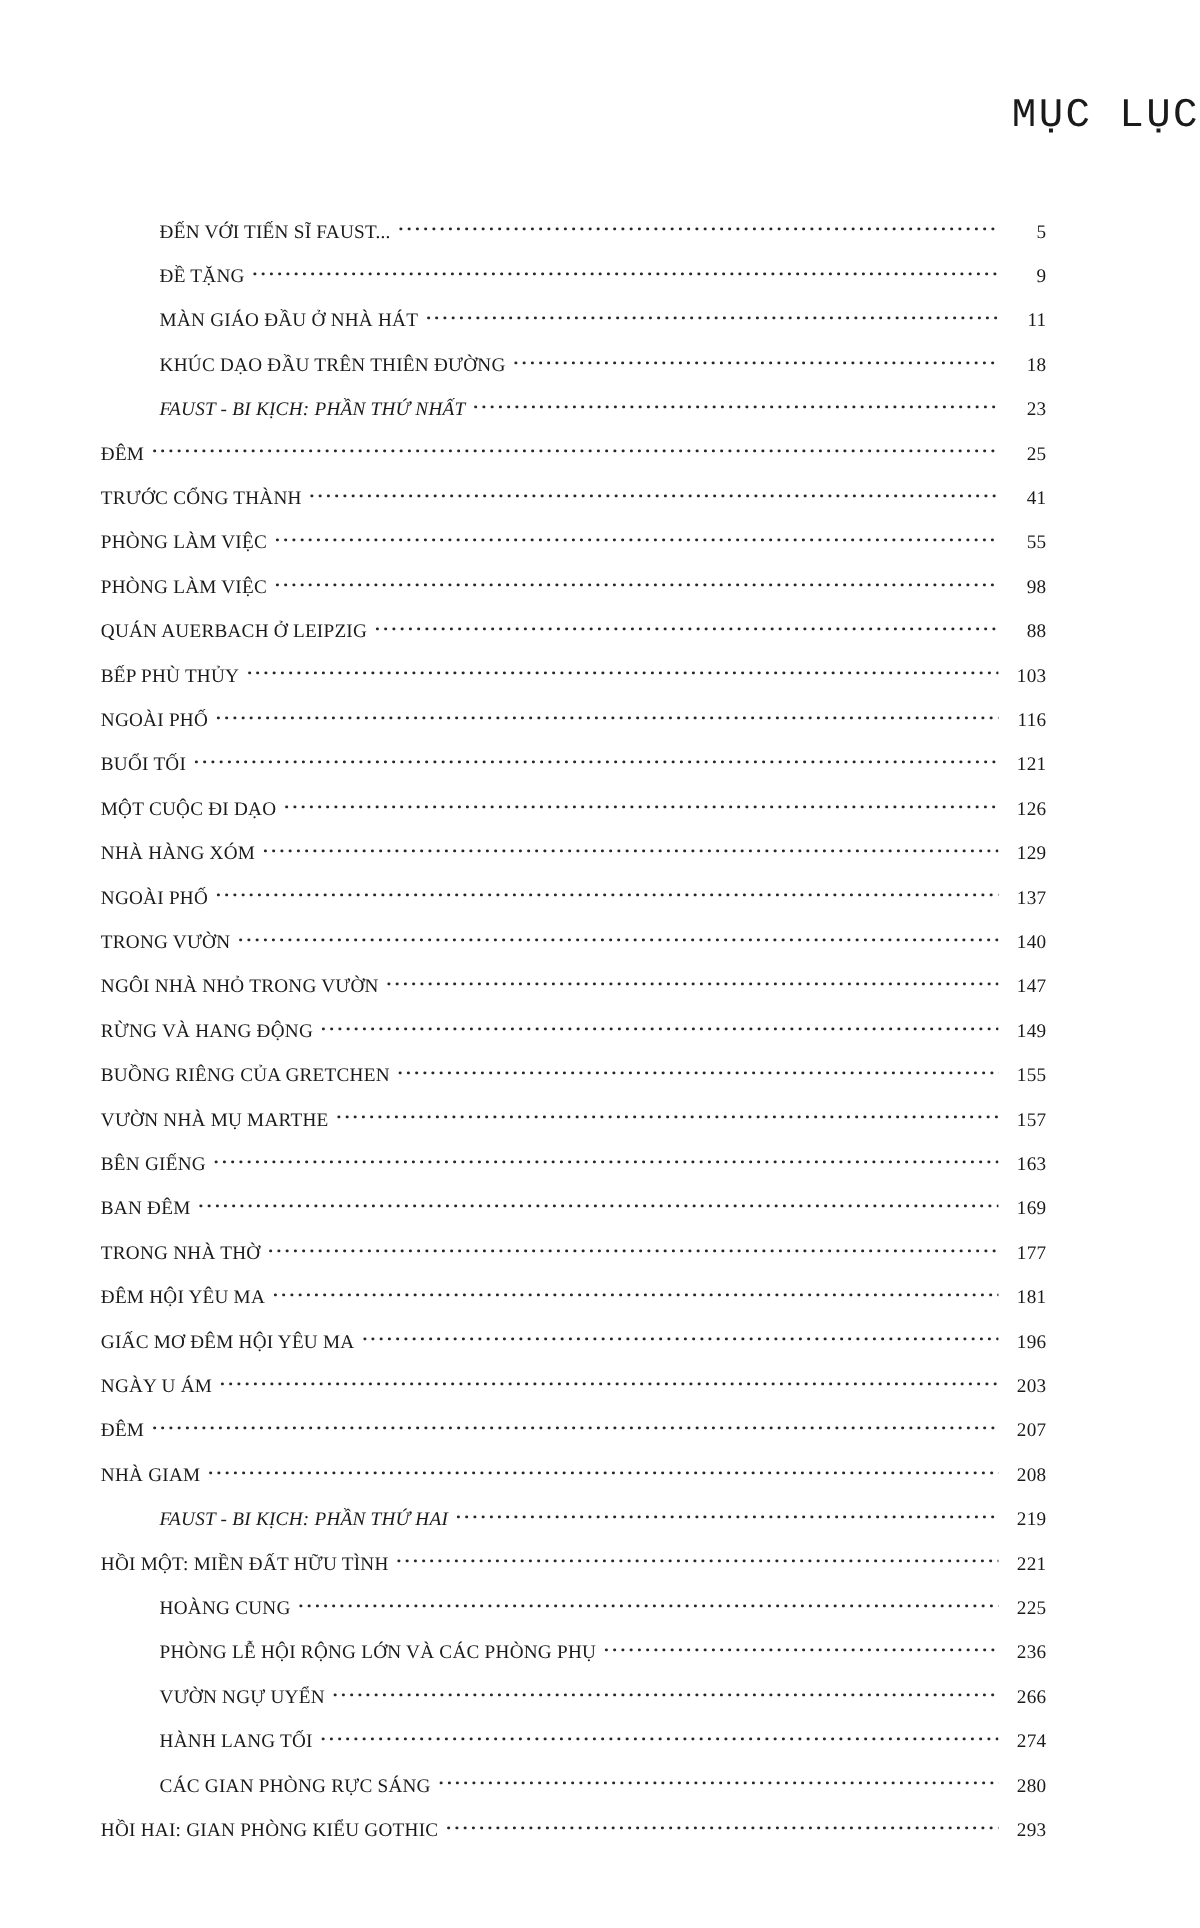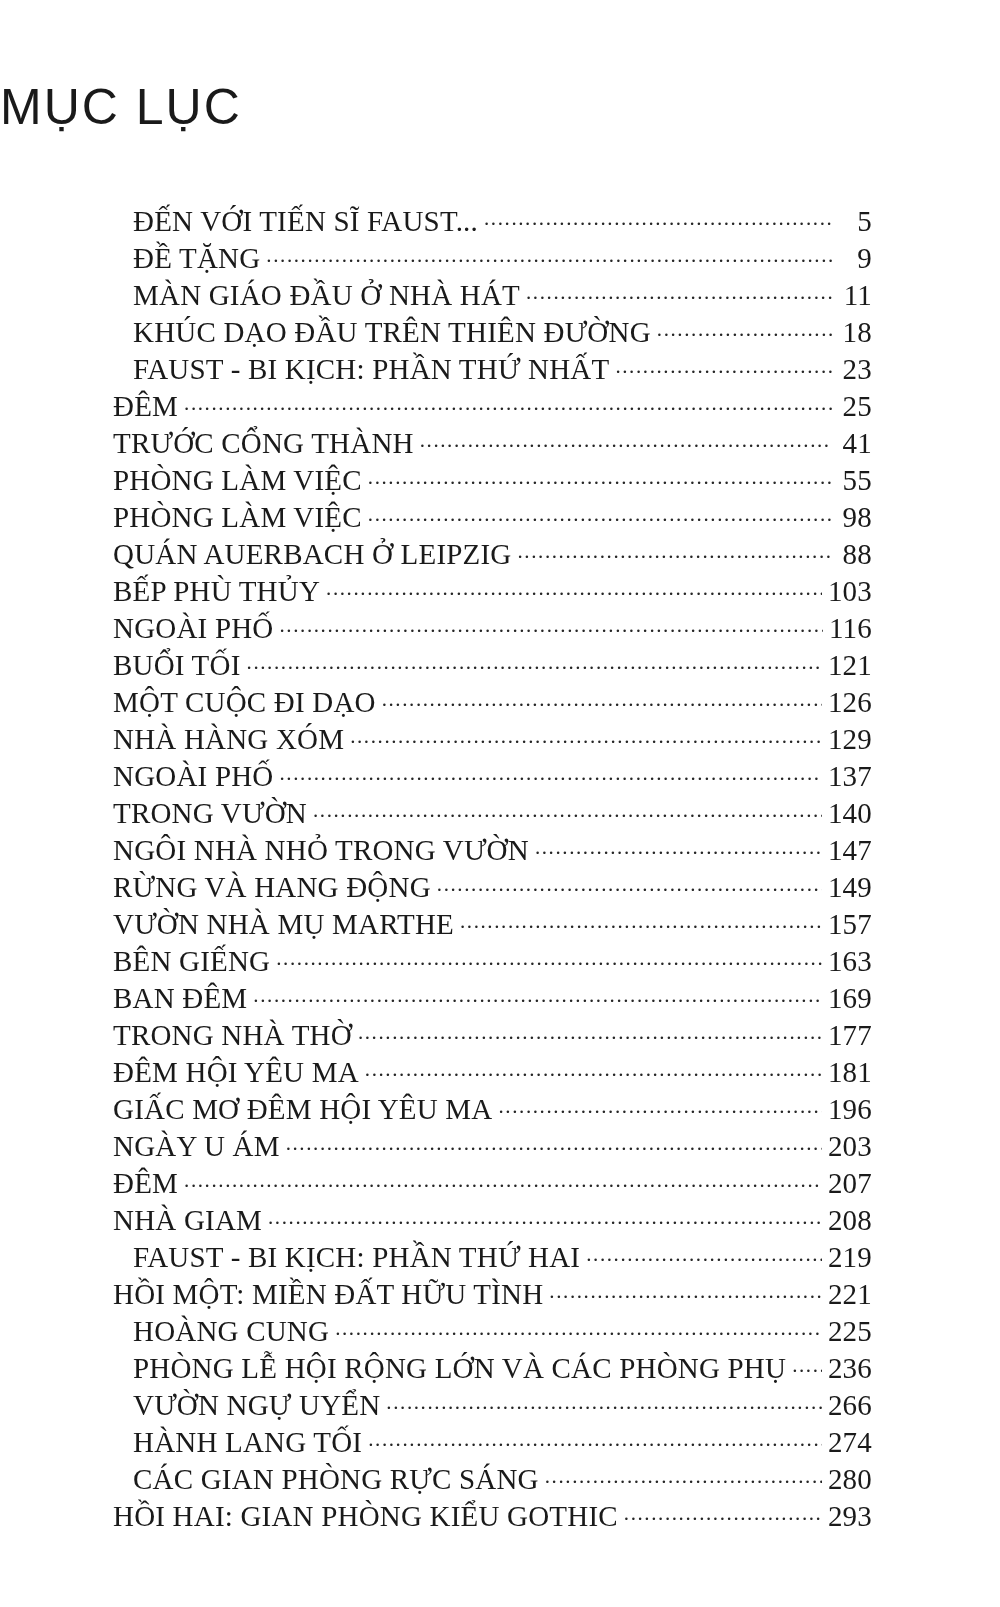--- a/index.html
+++ b/index.html
@@ -16,38 +16,38 @@
     overflow: hidden;
   }
   .page {
     width: 1000px;
     height: 1607px;
     box-sizing: border-box;
     padding: 0;
     position: relative;
   }
   .toc-title {
-    text-align: left;
-    font-size: 50px;
+    text-align: right;
+    font-size: 34px;
     letter-spacing: 2px;
     font-weight: 400;
     margin: 0;
     padding-top: 78px;
-    font-family: Liberation Sans, sans-serif;
+    font-family: Liberation Mono, monospace;
   }
   .toc-list {
     margin: 0;
     padding: 0;
     list-style: none;
     margin-top: 66px;
   }
   .toc-entry {
     display: flex;
     align-items: baseline;
-    font-size: 29px;
+    font-size: 16px;
     line-height: 1.0;
     height: 37px;
     padding-left: 133px;
     padding-right: 128px;
     white-space: nowrap;
     letter-spacing: 0.2px;
   }
   .toc-entry .label {
     flex: 0 0 auto;
     padding-right: 4px;
@@ -71,24 +71,24 @@
     white-space: nowrap;
   }
   .toc-entry .page-num {
     flex: 0 0 auto;
     padding-left: 4px;
     text-align: right;
     min-width: 34px;
   }
   
   .lvl-0 { padding-left: 133px; }
-  .lvl-1 { padding-left: 113px; }
+  .lvl-1 { padding-left: 84px; }
   .lvl-2 { }
 
-  .italic .label { }
+  .italic .label { font-style: italic; }
 </style>
 </head>
 <body>
 
 <div class="page">
   <h1 class="toc-title">MỤC LỤC</h1>
   <ul class="toc-list">
       <li class="toc-entry lvl-0">
         <span class="label">ĐẾN VỚI TIẾN SĨ FAUST...</span>
         <span class="dots"></span>
@@ -178,20 +178,25 @@
         <span class="label">NGÔI NHÀ NHỎ TRONG VƯỜN</span>
         <span class="dots"></span>
         <span class="page-num">147</span>
       </li>
       <li class="toc-entry lvl-1">
         <span class="label">RỪNG VÀ HANG ĐỘNG</span>
         <span class="dots"></span>
         <span class="page-num">149</span>
       </li>
       <li class="toc-entry lvl-1">
+        <span class="label">BUỒNG RIÊNG CỦA GRETCHEN</span>
+        <span class="dots"></span>
+        <span class="page-num">155</span>
+      </li>
+      <li class="toc-entry lvl-1">
         <span class="label">VƯỜN NHÀ MỤ MARTHE</span>
         <span class="dots"></span>
         <span class="page-num">157</span>
       </li>
       <li class="toc-entry lvl-1">
         <span class="label">BÊN GIẾNG</span>
         <span class="dots"></span>
         <span class="page-num">163</span>
       </li>
       <li class="toc-entry lvl-1">

